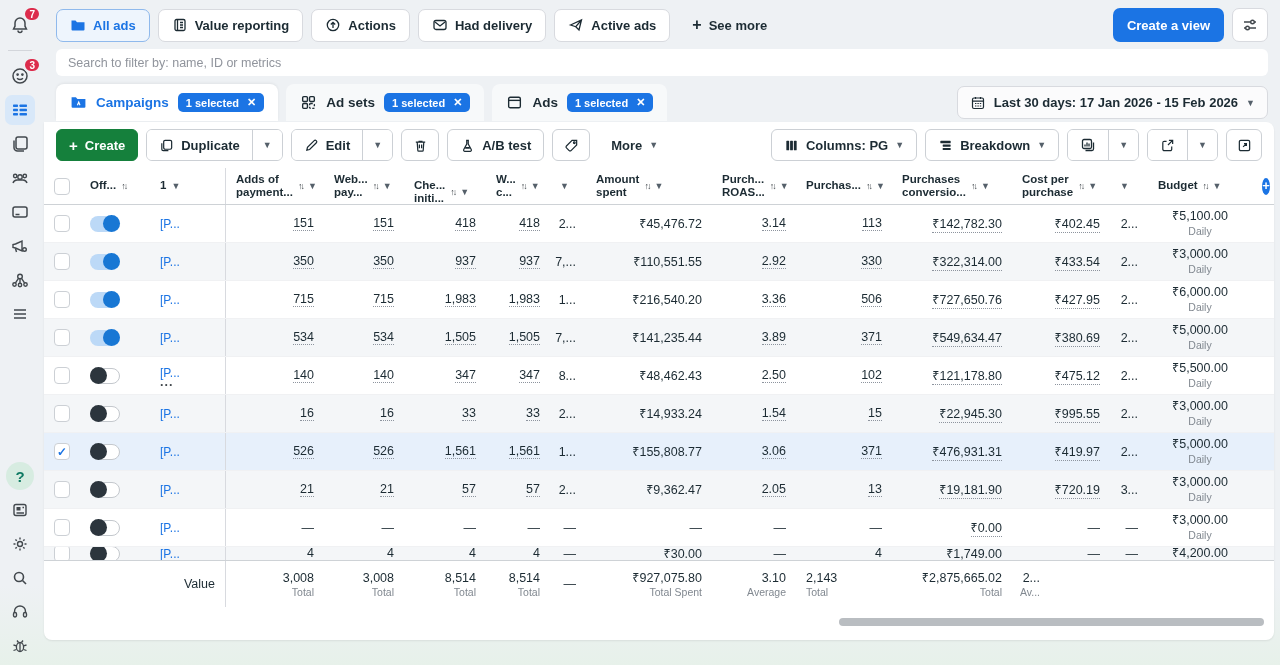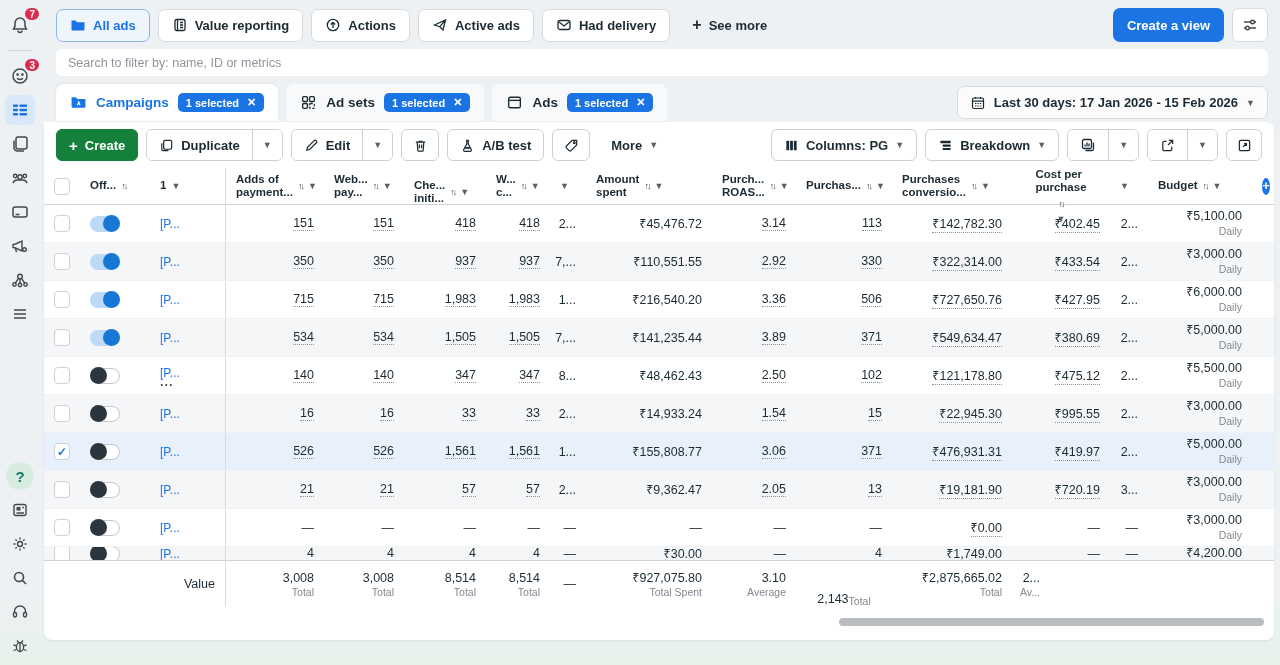--- a/index.html
+++ b/index.html
@@ -61,21 +61,21 @@
   .name-col { border-right:1px solid #d8dadf; }
   .name-link { color:#1b74e4; cursor:pointer; font-size:12px; }
   .menu-dots { color:#42484d; font-weight:bold; letter-spacing:1px; line-height:.4; }
   .checkbox { width:17px; height:17px; border:1.5px solid #ccd0d5; border-radius:4px; background:#fff; cursor:pointer; display:flex; align-items:center; justify-content:center; }
   .checkbox.checked::after { content:"✓"; color:#1b74e4; font-size:12px; font-weight:bold; }
   .toggle { width:30px; height:16px; border-radius:9px; position:relative; cursor:pointer; }
   .toggle.on { background:#bcd9f7; }
   .toggle.on::after { content:""; position:absolute; right:0; top:-1px; width:17px; height:17px; border-radius:50%; background:#1877d4; }
   .toggle.off { background:#fff; border:1px solid #c4c8cd; }
   .toggle.off::after { content:""; position:absolute; left:-1px; top:-2px; width:17px; height:17px; border-radius:50%; background:#2c353d; }
-  .budget-cell { flex-direction:column; align-items:flex-end; justify-content:center; line-height:1.25; }
+  .budget-cell { flex-direction:column; justify-content:center; line-height:1.25; }
   .sub { font-size:10.5px; color:#818890; }
   .add-col-btn { width:17px; height:17px; border-radius:50%; background:#1b74e4; color:#fff; font-size:13px; line-height:15px; text-align:center; cursor:pointer; }
   
   .gfoot { border-top:1px solid #ced2d6; background:#fff; position:relative; }
   .gfoot .grow { height:46px; }
   .fval { line-height:1.3; text-align:right; }
   .fsub { font-size:10.5px; color:#818890; }
   .hscroll { position:absolute; right:10px; bottom:14px; width:425px; height:8px; border-radius:4px; background:#b9bdc1; cursor:pointer; }
 </style>
 </head>
@@ -213,33 +213,33 @@
           <svg width="16" height="16" viewBox="0 0 16 16" fill="none" stroke="#1c2b33" stroke-width="1.3">
             <circle cx="8" cy="8" r="5.7"></circle>
             <path d="M8 11V5.5M5.8 7.5 8 5.3l2.2 2.2"></path>
           </svg>
         </span>
       <span>Actions</span>
     </div>
     <div class="pill">
       <span>
           <svg width="16" height="16" viewBox="0 0 16 16" fill="none" stroke="#1c2b33" stroke-width="1.3">
-            <path d="M2.5 8 13.5 3 11 13l-3.2-3.3zM7.8 9.7 13.5 3"></path>
-          </svg>
-        </span>
-      <span>Active ads</span>
+            <rect x="2" y="3.5" width="12" height="9" rx="2"></rect>
+            <path d="m3 5 5 4 5-4"></path>
+          </svg>
+        </span>
+      <span>Had delivery</span>
     </div>
     <div class="pill">
       <span>
           <svg width="16" height="16" viewBox="0 0 16 16" fill="none" stroke="#1c2b33" stroke-width="1.3">
-            <rect x="2" y="3.5" width="12" height="9" rx="2"></rect>
-            <path d="m3 5 5 4 5-4"></path>
-          </svg>
-        </span>
-      <span>Had delivery</span>
+            <path d="M2.5 8 13.5 3 11 13l-3.2-3.3zM7.8 9.7 13.5 3"></path>
+          </svg>
+        </span>
+      <span>Active ads</span>
     </div>
     <div class="pill ghost">
       <span style="font-size:16px;font-weight:bold;">+</span>
       <span>See more</span>
     </div>
     <div class="fb-spacer"></div>
     <button class="btn-primary">Create a view</button>
     <div class="icon-btn">
       <svg width="18" height="18" viewBox="0 0 18 18" fill="none" stroke="#42484d" stroke-width="1.4">
           <path d="M3 6h12M3 12h12"></path>
@@ -454,21 +454,21 @@
           <div class="gcell" style="width: 96px;">
             <div class="hlbl">Purchas...</div>
             <div class="sort">↑↓</div>
             <div class="caret">▼</div>
           </div>
           <div class="gcell" style="width: 120px;">
             <div class="hlbl">Purchases<br>conversio...</div>
             <div class="sort">↑↓</div>
             <div class="caret">▼</div>
           </div>
-          <div class="gcell" style="width: 98px; flex-direction: column;">
+          <div class="gcell" style="width: 98px;">
             <div class="hlbl">Cost per<br>purchase</div>
             <div class="sort">↑↓</div>
             <div class="caret">▼</div>
           </div>
           <div class="gcell" style="width: 38px;">
             <div class="caret">▼</div>
           </div>
           <div class="gcell" style="width: 104px;">
             <div class="hlbl">Budget</div>
             <div class="sort">↑↓</div>
@@ -995,21 +995,21 @@
               <div class="fval">—</div>
             </div>
             <div class="gcell cell-num" style="width: 126px; flex-direction: column; align-items: flex-end; justify-content: center;">
               <div class="fval">₹927,075.80</div>
               <div class="fsub">Total Spent</div>
             </div>
             <div class="gcell cell-num" style="width: 84px; flex-direction: column; align-items: flex-end; justify-content: center;">
               <div class="fval">3.10</div>
               <div class="fsub">Average</div>
             </div>
-            <div class="gcell cell-num" style="width: 96px; align-items: flex-end; justify-content: center;">
+            <div class="gcell cell-num" style="width: 96px; flex-direction: column; align-items: flex-start; justify-content: center;">
               <div class="fval">2,143</div>
               <div class="fsub">Total</div>
             </div>
             <div class="gcell cell-num" style="width: 120px; flex-direction: column; align-items: flex-end; justify-content: center;">
               <div class="fval">₹2,875,665.02</div>
               <div class="fsub">Total</div>
             </div>
             <div class="gcell cell-num" style="width: 38px; flex-direction: column; align-items: flex-end; justify-content: center;">
               <div class="fval">2...</div>
               <div class="fsub">Av...</div>

